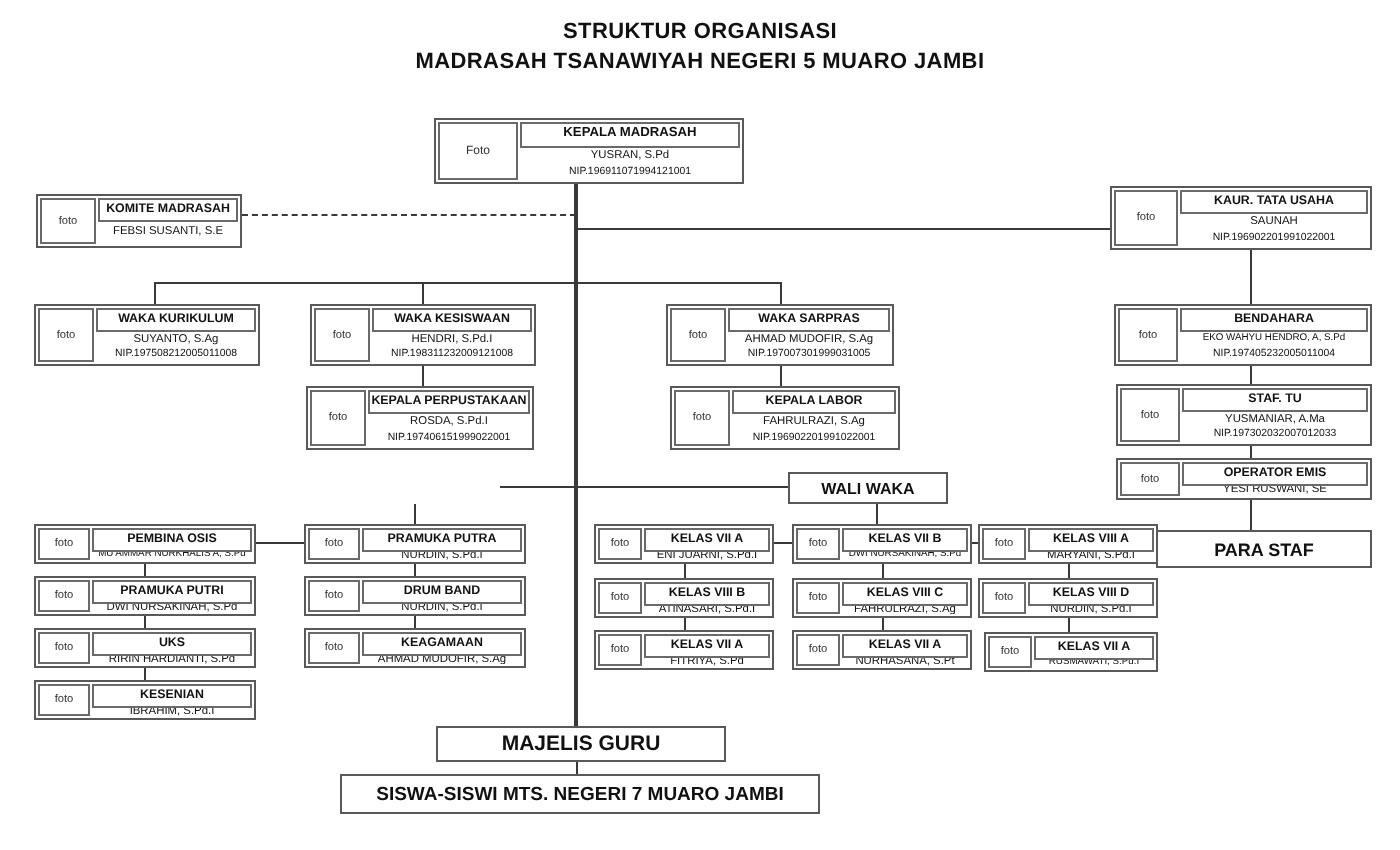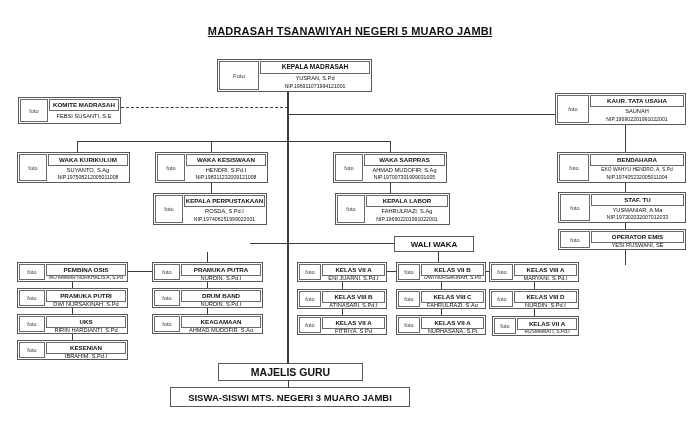--- a/index.html
+++ b/index.html
@@ -2,21 +2,21 @@
 <html><head>
 <meta charset="utf-8">
 <style>
   html,body{margin:0;padding:0;background:#fff;}
   #canvas{
     position:relative;width:700px;height:425px;background:#ffffff;
     font-family:"Liberation Sans", sans-serif;color:#111;overflow:hidden;
   }
   .title-line{position:absolute;left:0;width:700px;text-align:center;font-weight:bold;z-index:2;}
   .t1{top:10px;font-size:11px;letter-spacing:.2px;}
-  .t2{top:25px;font-size:11px;letter-spacing:.2px;text-decoration:underline;}
+  .t2{top:25px;font-size:11px;letter-spacing:.2px;}
   
   .pbox{position:absolute;background:#fff;border:1px solid #595959;display:flex;padding:1px;box-sizing:border-box;z-index:1;}
   .foto{border:1px solid #6a6a6a;display:flex;align-items:center;justify-content:center;
         font-size:5.6px;color:#333;flex:0 0 auto;margin-right:1px;}
   .info{flex:1;display:flex;flex-direction:column;min-width:0;}
   .ptitle{border:1px solid #6a6a6a;font-weight:bold;font-size:6.2px;text-align:center;
           line-height:1.6;white-space:nowrap;overflow:hidden;}
   .pname{font-size:5.7px;text-align:center;line-height:1.55;white-space:nowrap;overflow:hidden;flex:1;
          display:flex;align-items:center;justify-content:center;}
   .pname-sm{font-size:4.9px;}
@@ -27,20 +27,21 @@
   
   .hline{position:absolute;height:1px;background:#3a3a3a;z-index:0;}
   .vline{position:absolute;width:1px;background:#3a3a3a;z-index:0;}
   .dline{position:absolute;height:0;border-top:1px dashed #3a3a3a;z-index:0;}
 </style>
 </head>
 <body>
 
 <div id="canvas">
 
+  <div class="title-line t1">STRUKTUR ORGANISASI</div>
   <div class="title-line t2">MADRASAH TSANAWIYAH NEGERI 5 MUARO JAMBI</div>
 
   <div class="vline" style="left:287px;top:91px;width:2px;height:273px;"></div>
   <div class="dline" style="left:121px;top:107px;width:167px;"></div>
   <div class="hline" style="left:288px;top:114px;width:267px;"></div>
   <div class="hline" style="left:77px;top:141px;width:313px;"></div>
   <div class="vline" style="left:77px;top:141px;height:11px;"></div>
   <div class="vline" style="left:211px;top:141px;height:11px;"></div>
   <div class="vline" style="left:390px;top:141px;height:11px;"></div>
   <div class="vline" style="left:211px;top:183px;height:10px;"></div>
@@ -158,20 +159,21 @@
   </div>
 
   <div class="pbox" style="left:558px;top:229px;width:128px;height:21px;">
     <div class="foto" style="width:28px;">foto</div>
     <div class="info">
       <div class="ptitle">OPERATOR EMIS</div>
       <div class="pname">YESI RUSWANI, SE</div>
     </div>
   </div>
 
+  <div class="hdr" style="left:578px;top:265px;width:108px;height:19px;font-size:9px;">PARA STAF</div>
 
   <div class="hdr" style="left:394px;top:236px;width:80px;height:16px;font-size:8px;">WALI WAKA</div>
 
   <div class="pbox" style="left:17px;top:262px;width:111px;height:20px;">
     <div class="foto" style="width:24px;">foto</div>
     <div class="info">
       <div class="ptitle">PEMBINA OSIS</div>
       <div class="pname pname-sm">MU'AMMAR NURKHALIS A, S.Pd</div>
     </div>
   </div>
@@ -290,15 +292,15 @@
 
   <div class="pbox" style="left:492px;top:316px;width:87px;height:20px;">
     <div class="foto" style="width:20px;">foto</div>
     <div class="info">
       <div class="ptitle">KELAS VII A</div>
       <div class="pname pname-sm">RUSMAWATI, S.Pd.I</div>
     </div>
   </div>
 
   <div class="hdr" style="left:218px;top:363px;width:145px;height:18px;font-size:10.5px;">MAJELIS GURU</div>
-  <div class="hdr" style="left:170px;top:387px;width:240px;height:20px;font-size:9.5px;">SISWA-SISWI MTS. NEGERI 3 MUARO JAMBI</div>
+  <div class="hdr" style="left:170px;top:387px;width:240px;height:20px;font-size:9.5px;">SISWA-SISWI MTS. NEGERI 7 MUARO JAMBI</div>
 
 </div>
 
 </body></html>

